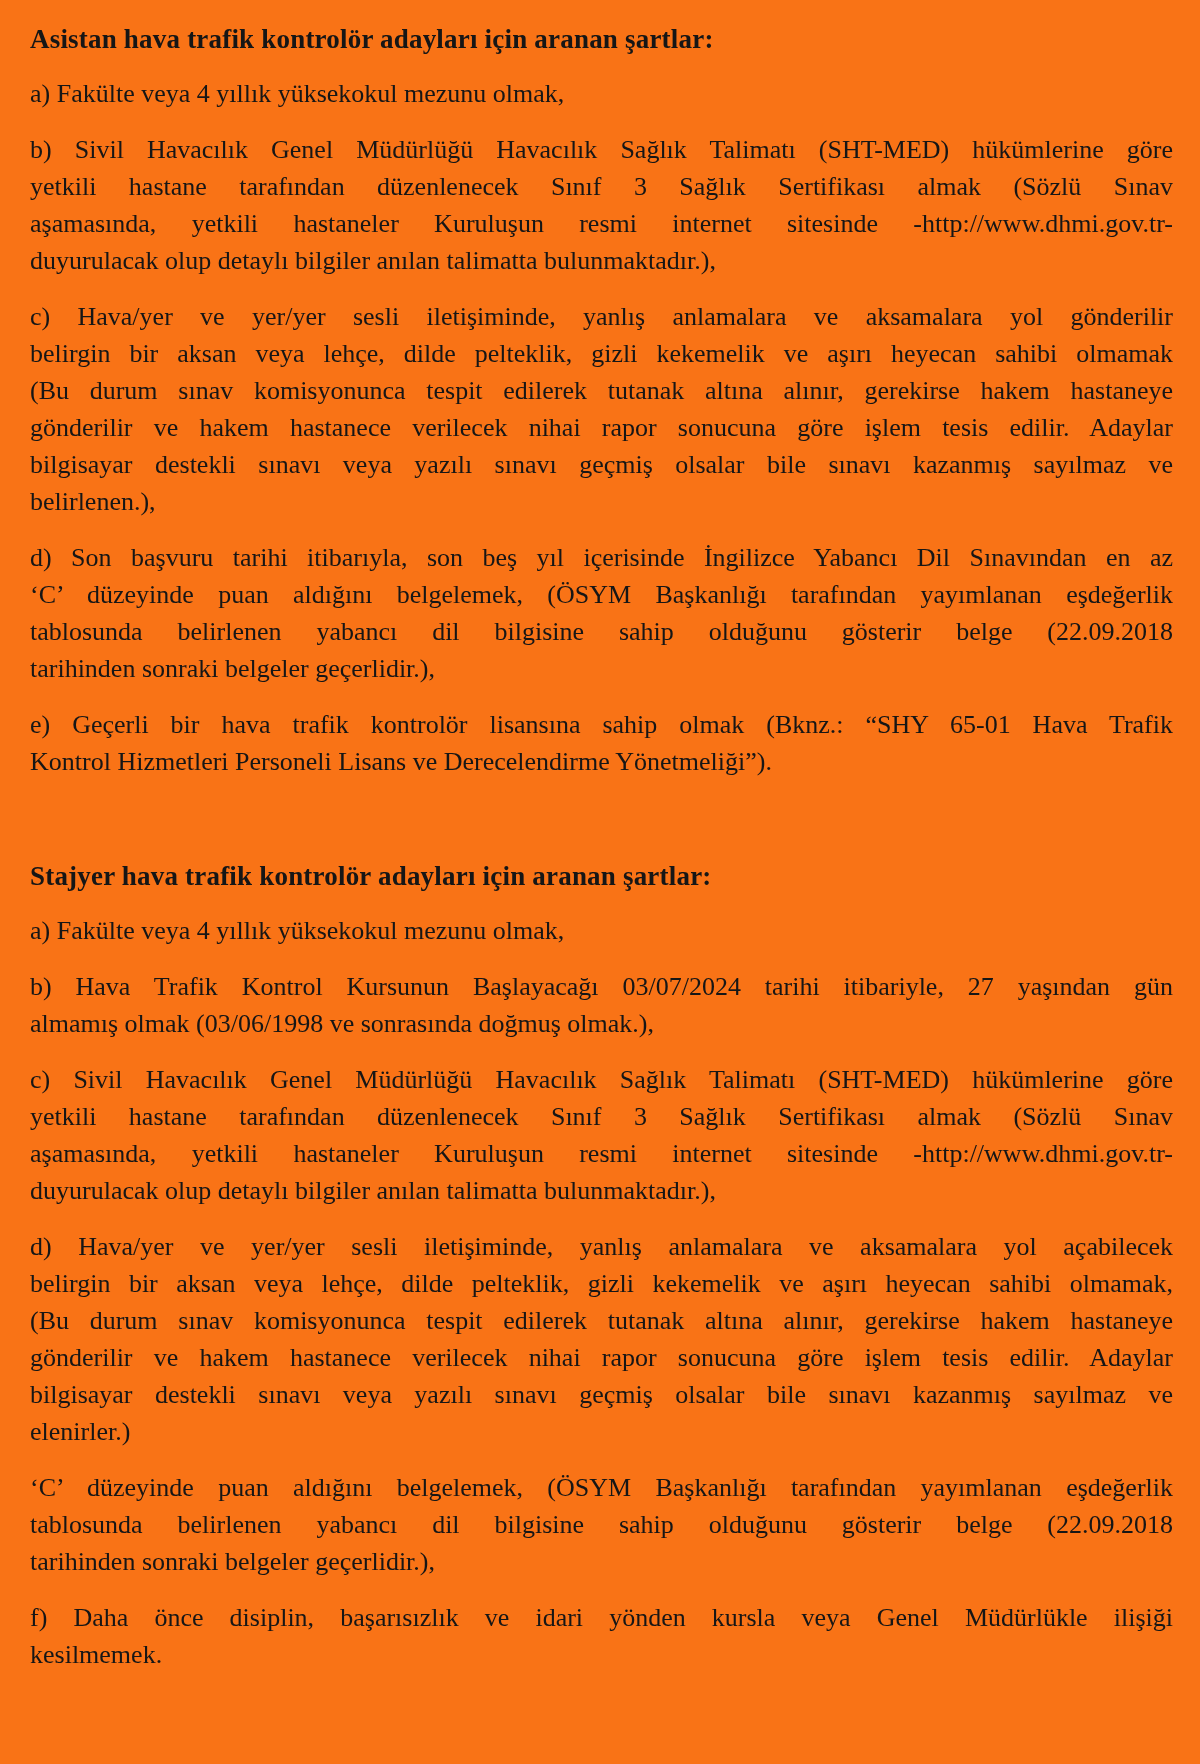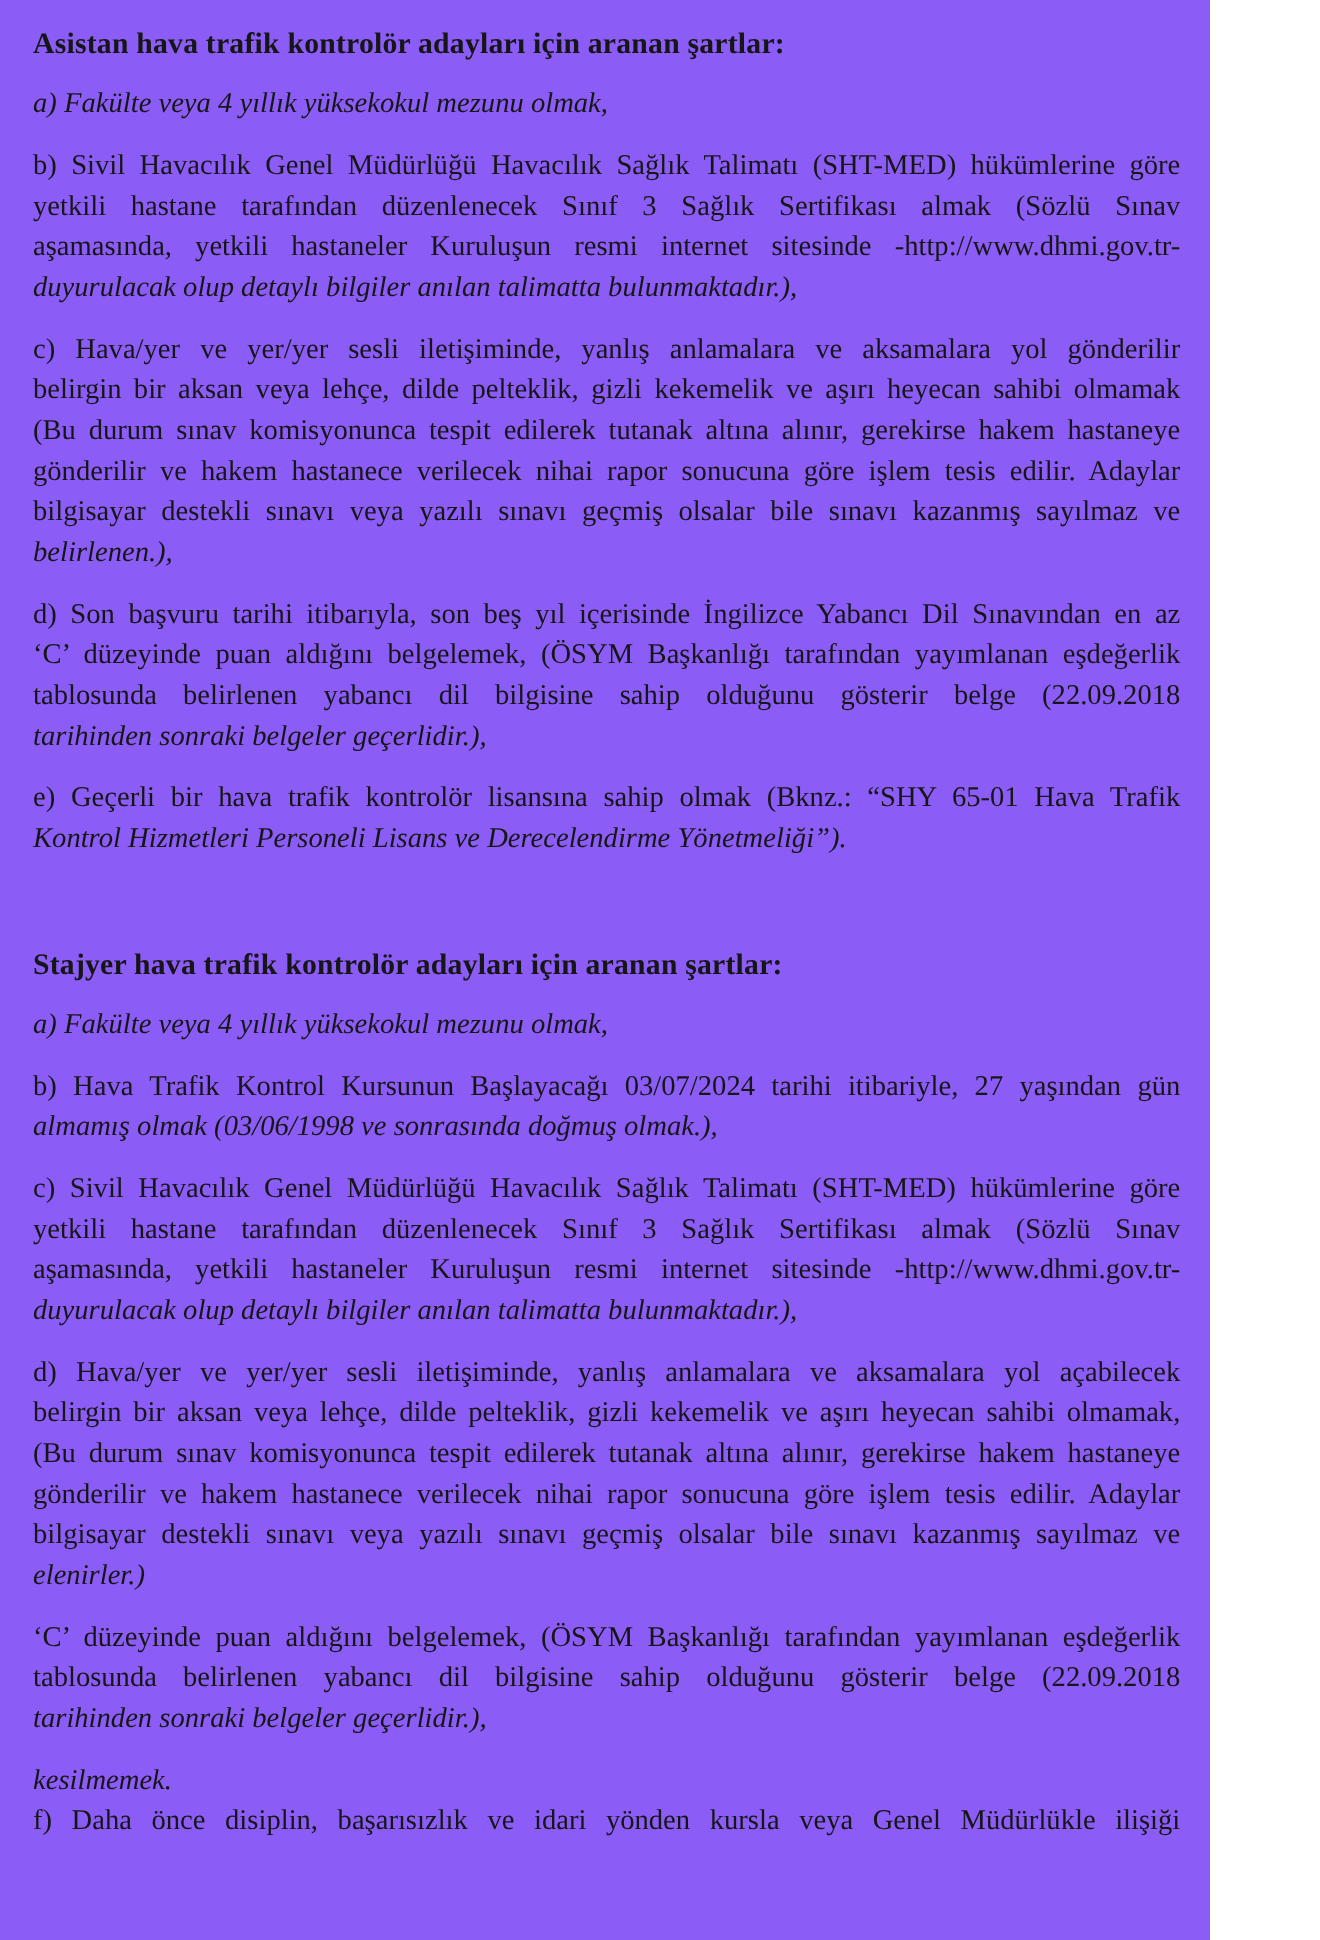--- a/index.html
+++ b/index.html
@@ -2,23 +2,23 @@
 <html lang="tr"><head>
 <meta charset="utf-8">
 <style>
   html, body {
     margin: 0;
     padding: 0;
     background: #ffffff;
   }
   .page {
     position: relative;
-    width: 1100px;
+    width: 1200px;
     height: 1764px;
-    background: #8b5cf6;
+    background: #f97316;
     color: #161616;
     font-family: "Liberation Serif", "DejaVu Serif", serif;
     overflow: hidden;
     box-sizing: border-box;
   }
   .doc {
     padding: 21px 27px 0 30px;
   }
   .heading {
     font-size: 27px;
@@ -31,21 +31,20 @@
     margin: 0 0 19px 0;
   }
   .line {
     font-size: 26px;
     line-height: 37px;
     text-align: justify;
     text-align-last: justify;
   }
   .line.last {
     text-align-last: left;
-    font-style: italic;
   }
   .section-stajyer {
     margin-top: 78px;
   }
 </style>
 </head>
 <body>
 
 <div class="page">
   <div class="doc">
@@ -106,20 +105,20 @@
             <div class="line">gönderilir ve hakem hastanece verilecek nihai rapor sonucuna göre işlem tesis edilir. Adaylar</div>
             <div class="line">bilgisayar destekli sınavı veya yazılı sınavı geçmiş olsalar bile sınavı kazanmış sayılmaz ve</div>
             <div class="line last">elenirler.)</div>
           </div>
           <div class="para">
             <div class="line">‘C’ düzeyinde puan aldığını belgelemek, (ÖSYM Başkanlığı tarafından yayımlanan eşdeğerlik</div>
             <div class="line">tablosunda belirlenen yabancı dil bilgisine sahip olduğunu gösterir belge (22.09.2018</div>
             <div class="line last">tarihinden sonraki belgeler geçerlidir.),</div>
           </div>
           <div class="para">
+            <div class="line">f) Daha önce disiplin, başarısızlık ve idari yönden kursla veya Genel Müdürlükle ilişiği</div>
             <div class="line last">kesilmemek.</div>
-            <div class="line">f) Daha önce disiplin, başarısızlık ve idari yönden kursla veya Genel Müdürlükle ilişiği</div>
           </div>
         </div>
     </section>
 
   </div>
 </div>
 
 </body></html>

